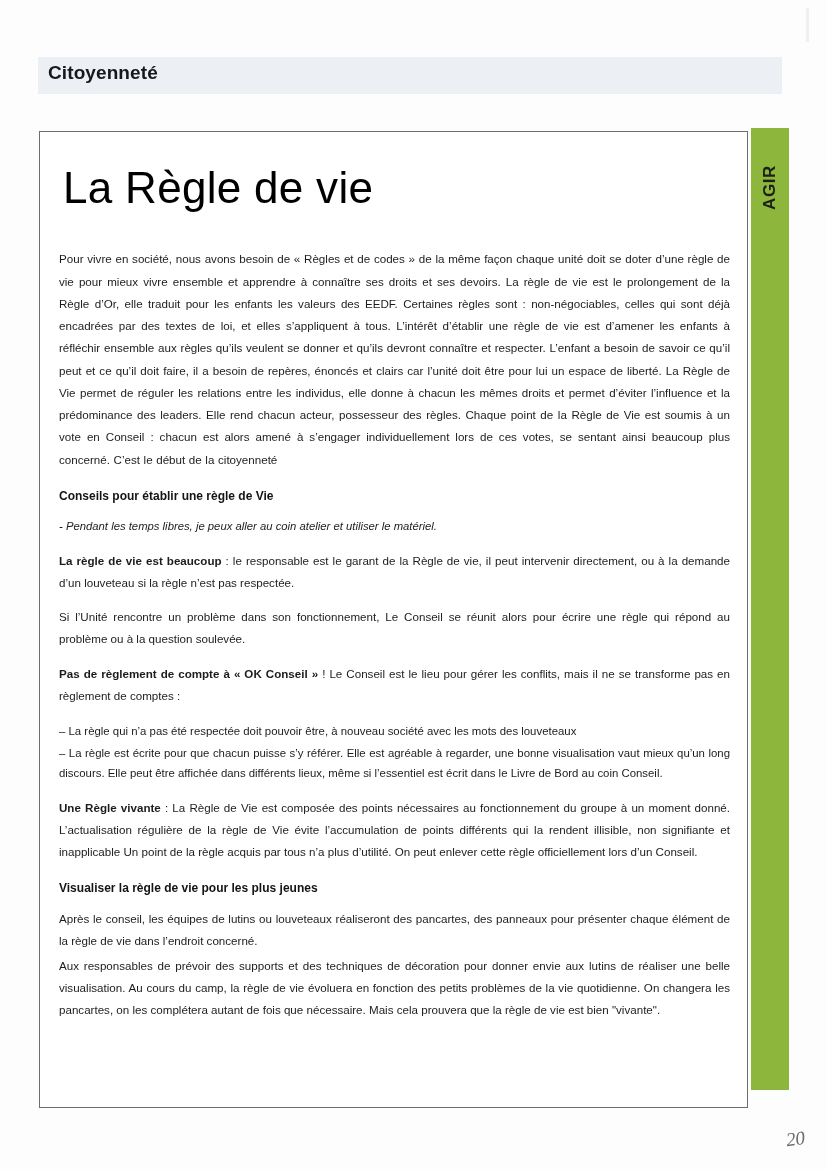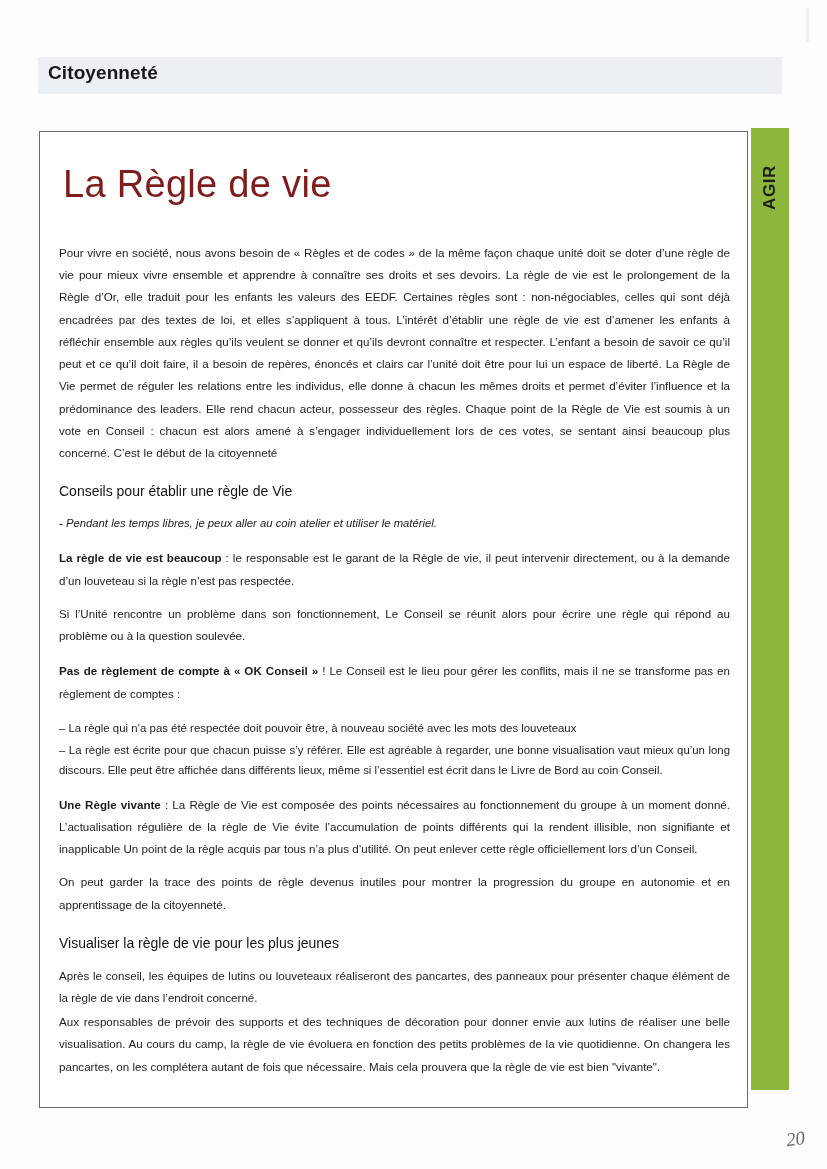--- a/index.html
+++ b/index.html
@@ -81,22 +81,22 @@
   }
 
   .inner {
     position: absolute;
     left: 14px;
     top: 10px;
     right: 12px;
   }
 
   .doc-title {
-    font-size: 38px;
-    color: #7f1d1d;
+    font-size: 44px;
+    color: #000000;
     font-weight: normal;
     letter-spacing: 0.3px;
     margin: 22px 0 0 9px;
     line-height: 1.1;
   }
 
   .body-col {
     margin: 36px 5px 0 5px;
   }
 
@@ -110,22 +110,22 @@
   p.just {
     text-align: justify;
   }
 
   p.lead {
     text-align: justify;
     word-spacing: 0.4px;
   }
 
   .h-sub {
-    font-size: 14px;
-    font-weight: normal;
+    font-size: 12px;
+    font-weight: bold;
     line-height: 1.9;
     margin: 14px 0 8px 0;
     color: #141414;
   }
 
   .italic-line {
     font-style: italic;
     font-size: 11.3px;
     line-height: 1.9;
     margin: 0 0 10px 0;
@@ -205,21 +205,20 @@
       <p class="just">Si l’Unité rencontre un problème dans son fonctionnement, Le Conseil  se réunit alors pour écrire une règle qui répond au problème ou à la question soulevée.</p>
 
       <p class="just block-gap"><span class="b">Pas de règlement de compte à « OK Conseil »</span><span> ! Le Conseil est le lieu pour gérer  les conflits, mais il ne se transforme pas en règlement de comptes :</span></p>
 
       <p class="dash-line tight block-gap">– La règle qui n’a pas été respectée doit pouvoir être, à nouveau société avec les mots des louveteaux</p>
 
       <p class="dash-line">– La règle est écrite pour que chacun puisse s’y référer. Elle est agréable à regarder, une bonne visualisation vaut mieux qu’un long discours. Elle peut  être affichée  dans différents lieux,  même si l’essentiel est écrit dans le Livre de Bord au  coin Conseil.</p>
 
       <p class="just block-gap"><span class="b">Une Règle vivante</span><span> : La Règle de Vie  est composée des points nécessaires au fonctionnement du groupe à un moment donné. L’actualisation régulière de la règle de Vie évite l’accumulation de points différents qui  la rendent illisible, non signifiante et inapplicable Un point de la règle acquis par tous n’a plus d’utilité. On peut enlever  cette règle officiellement  lors d’un Conseil.</span></p>
 
-      <p class="just">On peut garder la trace des points de règle devenus inutiles pour montrer la progression du groupe en autonomie et en apprentissage de la citoyenneté.</p>
 
       <div class="h-sub">Visualiser la règle de vie pour les plus jeunes</div>
 
       <p class="just tight">Après le conseil, les équipes  de lutins ou louveteaux réaliseront des pancartes, des panneaux pour présenter chaque élément de la règle de vie dans l’endroit concerné.</p>
 
       <p class="just">Aux responsables de prévoir des supports et des techniques de décoration pour donner envie aux lutins de réaliser une belle visualisation. Au cours du camp, la règle de vie évoluera en fonction des petits problèmes de la vie quotidienne. On  changera les pancartes, on les complétera autant de fois que nécessaire. Mais cela prouvera que la règle de vie est bien "vivante".</p>
 
     </div>
   </div>
 </div>

